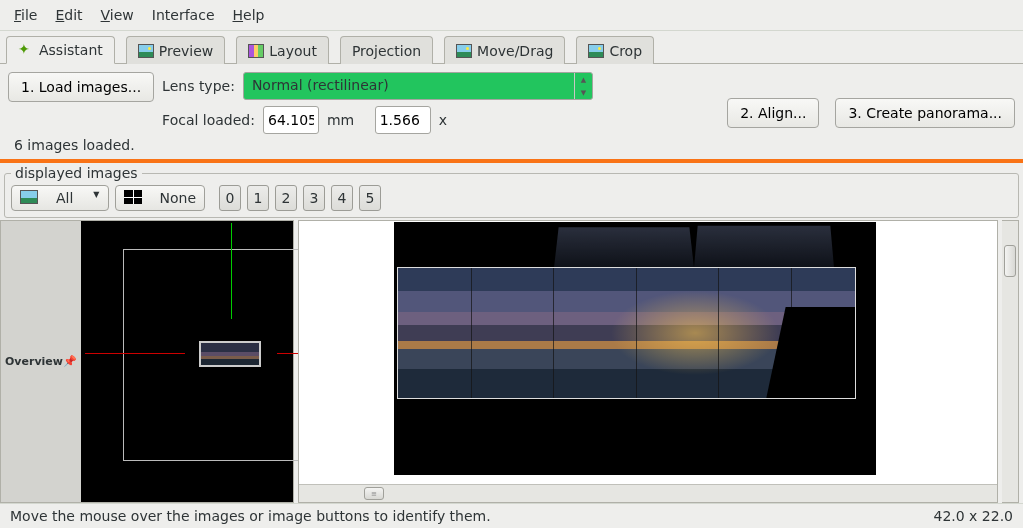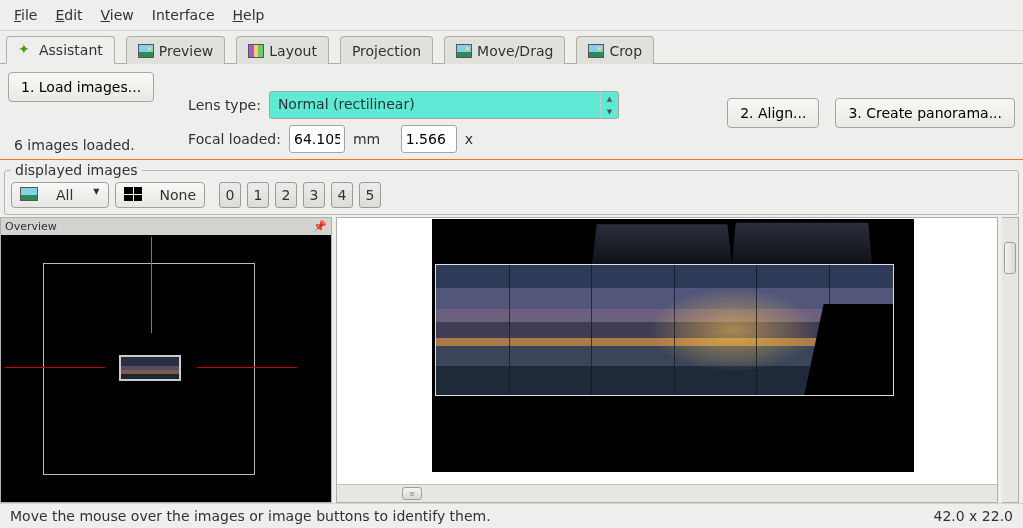--- a/index.html
+++ b/index.html
@@ -91,43 +91,43 @@
     flex: 1 1 auto;
     display: flex;
     flex-direction: column;
     overflow: hidden;
   }
 
   
   .assistant-panel {
     padding: 8px 8px 6px 8px;
     display: flex;
-    align-items: flex-end;
-    gap: 34px;
-    border-bottom: 1px solid #f97316;
+    align-items: flex-start;
+    gap: 8px;
+    border-bottom: 4px solid #f97316;
     flex-wrap: nowrap;
   }
   .assist-col { display: flex; flex-direction: column; gap: 6px; }
   .assist-row { display: flex; align-items: center; gap: 8px; white-space: nowrap; }
 
   button.std {
     font: inherit;
     padding: 6px 12px;
     background: linear-gradient(#f8f8f6,#e8e8e4);
     border: 1px solid #a5a5a0;
     border-radius: 4px;
     cursor: pointer;
   }
 
   .combo {
     display: inline-flex;
     align-items: stretch;
     border: 1px solid #a5a5a0;
     border-radius: 3px;
-    background: #5eead4;
+    background: #22c55e;
     height: 28px;
     min-width: 350px;
   }
   .combo-text { flex: 1; padding: 4px 8px; }
   .combo-spin {
     width: 18px;
     border-left: 1px solid #c8c8c4;
     display: flex; flex-direction: column;
   }
   .combo-spin div {
@@ -199,26 +199,27 @@
   
   .workspace {
     flex: 1 1 auto;
     display: flex;
     gap: 4px;
     padding: 0 4px 0 0;
     overflow: hidden;
     position: relative;
   }
   .overview-pane {
-    width: 332px;
+    width: 294px;
     background: #000;
     display: flex;
-    flex-direction: column;
+    flex-direction: row;
     position: relative;
     border: 1px solid #b0b0a8;
+    font-weight: bold;
   }
   .overview-title {
     display: flex; align-items: center; justify-content: space-between;
     background: #d3d3cf;
     font-size: 11px;
     padding: 2px 4px;
   }
   .pin { cursor: pointer; }
   .overview-canvas {
     flex: 1; position: relative;

